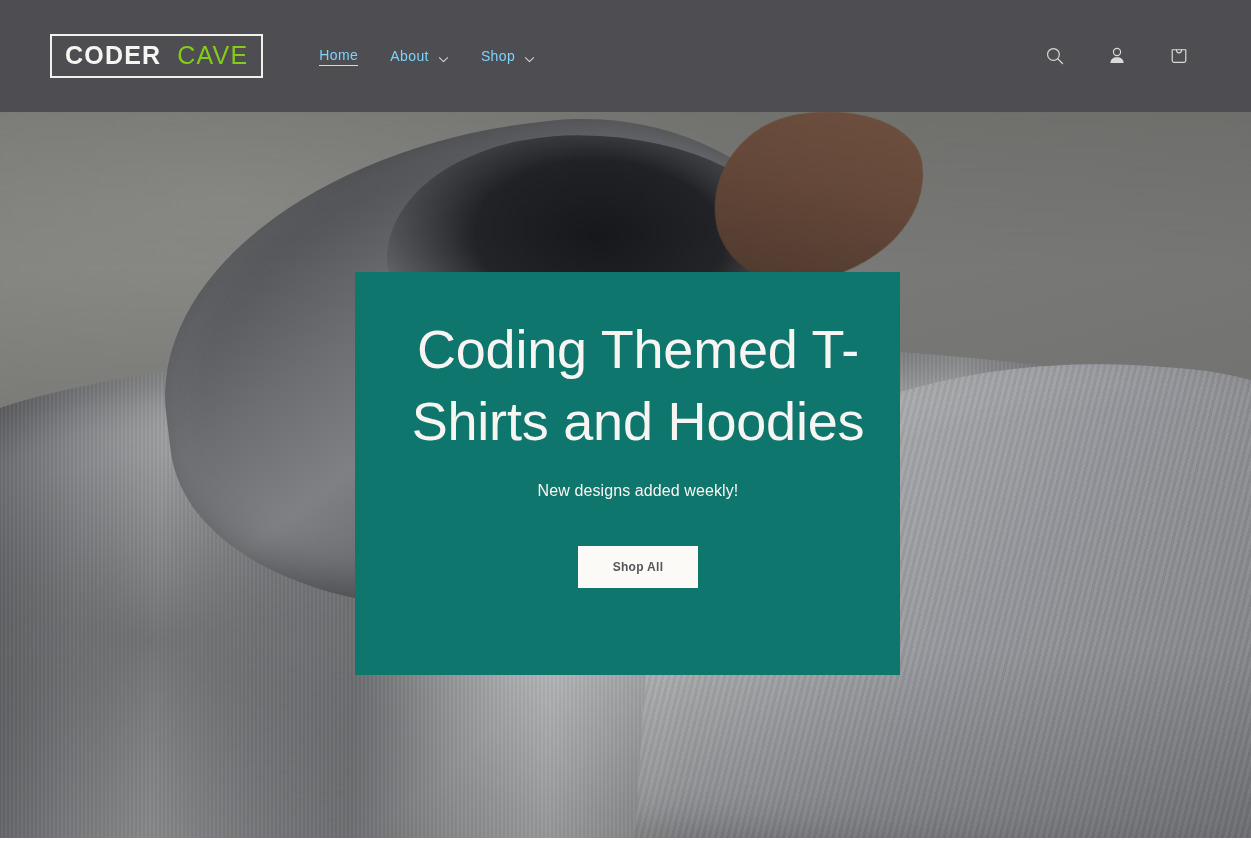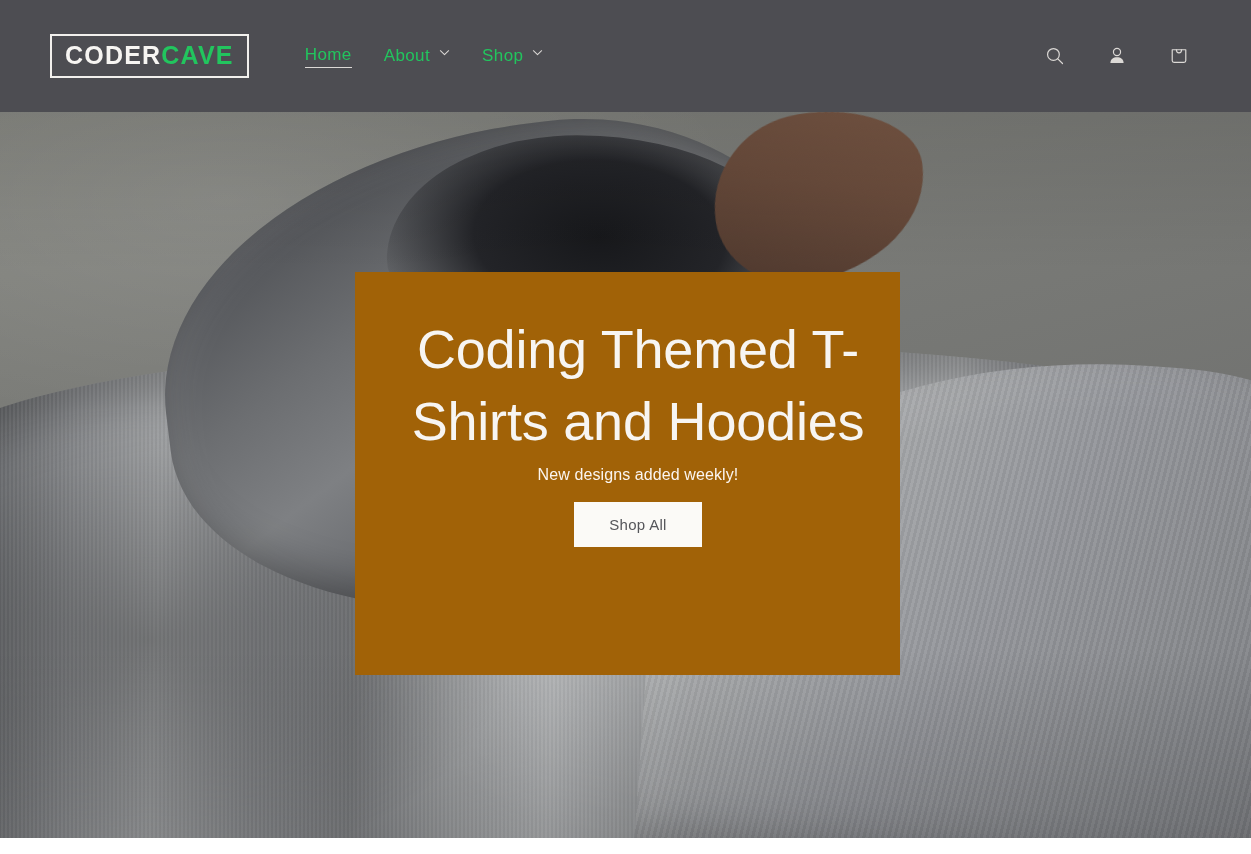--- a/index.html
+++ b/index.html
@@ -29,46 +29,47 @@
   }
 
   .brand-logo {
     border: 2px solid #f2f0ed;
     padding: 7px 13px 8px 13px;
     line-height: 1;
     display: inline-flex;
     align-items: center;
     text-decoration: none;
     flex: 0 0 auto;
+    gap: 16px;
   }
   .brand-logo .lg-bold {
     font-size: 25px;
     font-weight: 700;
     color: #f7f5f2;
     letter-spacing: 1.2px;
   }
   .brand-logo .lg-light {
     font-size: 25px;
-    font-weight: 700;
-    color: #22c55e;
+    font-weight: 400;
+    color: #84cc16;
     letter-spacing: 1.2px;
   }
 
   .main-nav {
     display: flex;
     align-items: center;
     margin-left: 42px;
     gap: 4px;
   }
   .nav-link {
     display: inline-flex;
-    align-items: flex-start;
+    align-items: flex-end;
     gap: 9px;
-    color: #22c55e;
-    font-size: 17px;
+    color: #7dd3fc;
+    font-size: 14px;
     font-weight: 400;
     letter-spacing: .4px;
     text-decoration: none;
     padding: 10px 14px;
     cursor: pointer;
     background: none;
     border: 0;
     font-family: inherit;
   }
   .nav-link.is-active .nav-text {
@@ -236,56 +237,56 @@
     pointer-events: none;
   }
 
   
   .hero-card {
     position: absolute;
     left: 355px;
     top: 160px;
     width: 545px;
     height: 403px;
-    background: #a16207;
+    background: #0f766e;
     display: flex;
     flex-direction: column;
     align-items: center;
     justify-content: flex-start;
     box-sizing: border-box;
     padding: 42px 19px 0 40px;
     z-index: 3;
   }
   .hero-title {
     margin: 0;
     font-size: 54px;
     line-height: 1.33;
     font-weight: 300;
     color: #f7f5f2;
     text-align: center;
     letter-spacing: -.2px;
     max-width: 480px;
   }
   .hero-sub {
-    margin: 8px 0 0 0;
+    margin: 24px 0 0 0;
     font-size: 16px;
     font-weight: 400;
     color: #fbf5f0;
     text-align: center;
     letter-spacing: .1px;
   }
   .hero-cta {
-    margin-top: 18px;
+    margin-top: 46px;
     background: #fbfaf7;
     color: #55565a;
     border: 0;
     padding: 15px 35px;
-    font-size: 15px;
+    font-size: 12px;
     font-family: inherit;
-    font-weight: 400;
+    font-weight: 700;
     letter-spacing: .3px;
     cursor: pointer;
     line-height: 1;
   }
 
   
   .page-bottom {
     height: 16px;
     background: #ffffff;
   }

